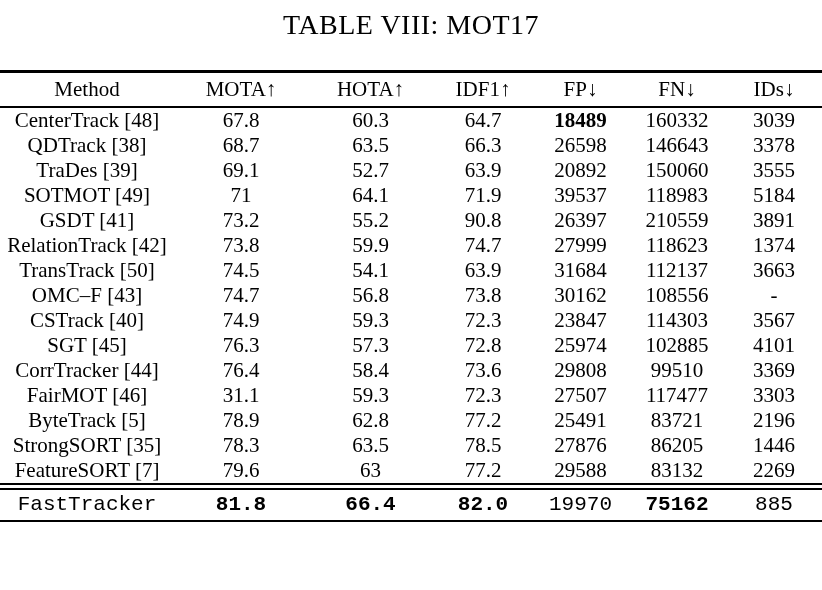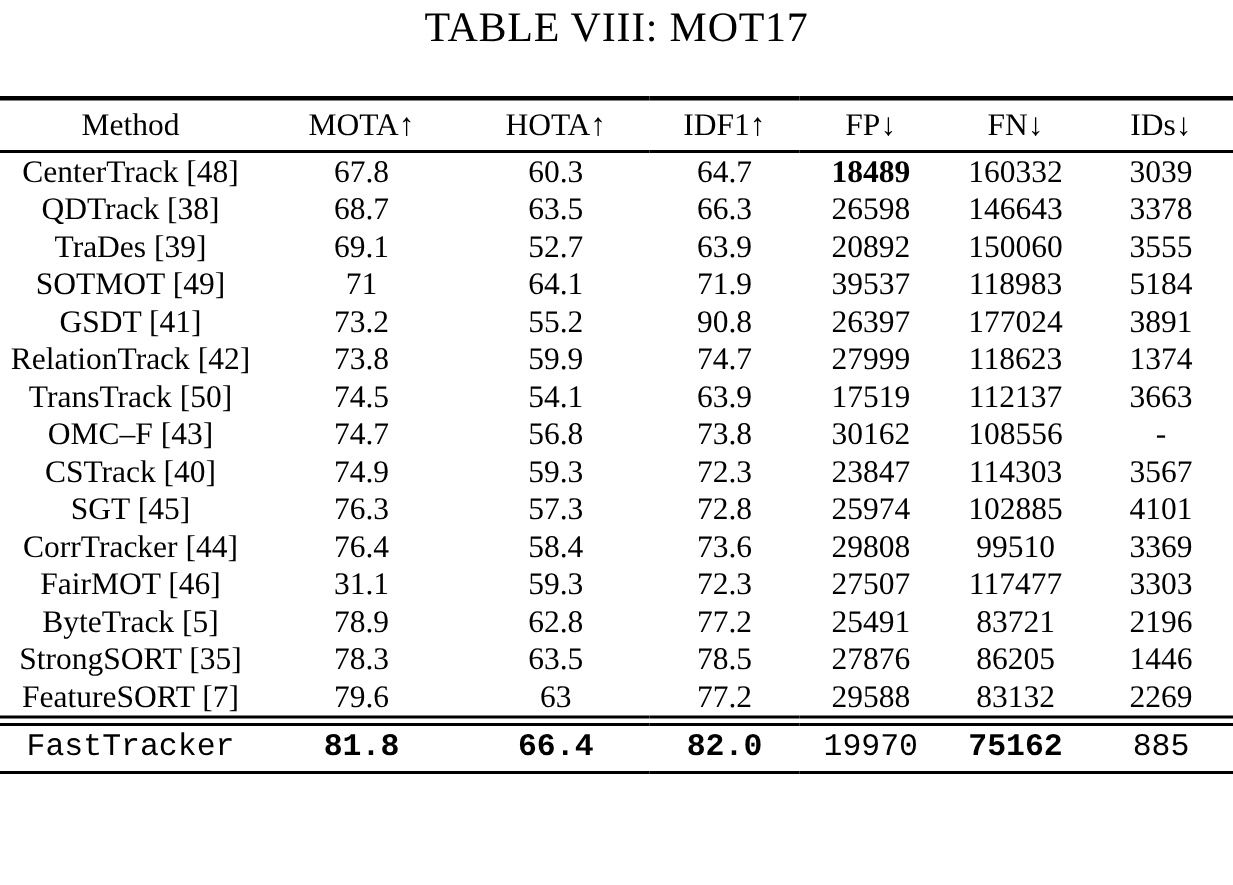--- a/index.html
+++ b/index.html
@@ -7,20 +7,21 @@
     padding: 0;
     background: #ffffff;
   }
   .page {
     width: 822px;
     height: 590px;
     background: #ffffff;
     color: #000000;
     font-family: "Liberation Serif", serif;
     box-sizing: border-box;
+    padding-top: 6px;
     overflow: hidden;
   }
   .table-title {
     text-align: center;
     font-size: 28px;
     line-height: 34px;
     margin: 2px 0 0 0;
     letter-spacing: 0.5px;
   }
   table.results {
@@ -121,38 +122,38 @@
           <td>39537</td>
           <td>118983</td>
           <td>5184</td>
         </tr>
         <tr>
           <td>GSDT [41]</td>
           <td>73.2</td>
           <td>55.2</td>
           <td>90.8</td>
           <td>26397</td>
-          <td>177024</td>
+          <td>210559</td>
           <td>3891</td>
         </tr>
         <tr>
           <td>RelationTrack [42]</td>
           <td>73.8</td>
           <td>59.9</td>
           <td>74.7</td>
           <td>27999</td>
           <td>118623</td>
           <td>1374</td>
         </tr>
         <tr>
           <td>TransTrack [50]</td>
           <td>74.5</td>
           <td>54.1</td>
           <td>63.9</td>
-          <td>17519</td>
+          <td>31684</td>
           <td>112137</td>
           <td>3663</td>
         </tr>
         <tr>
           <td>OMC–F [43]</td>
           <td>74.7</td>
           <td>56.8</td>
           <td>73.8</td>
           <td>30162</td>
           <td>108556</td>

